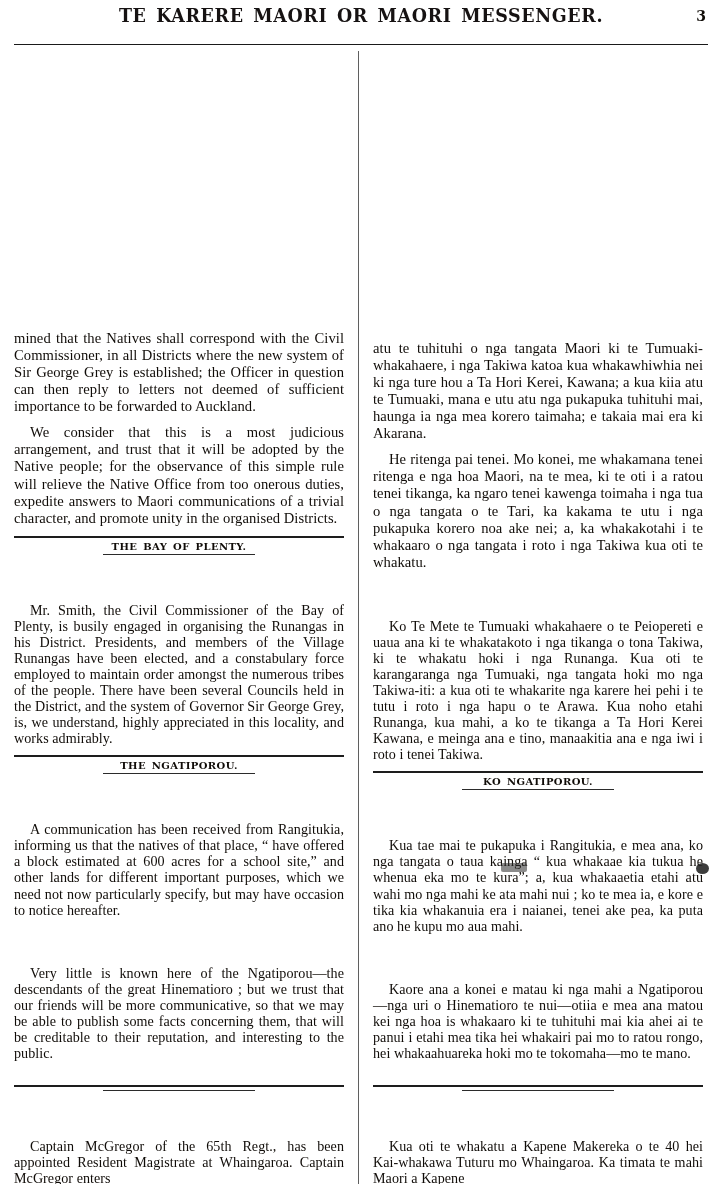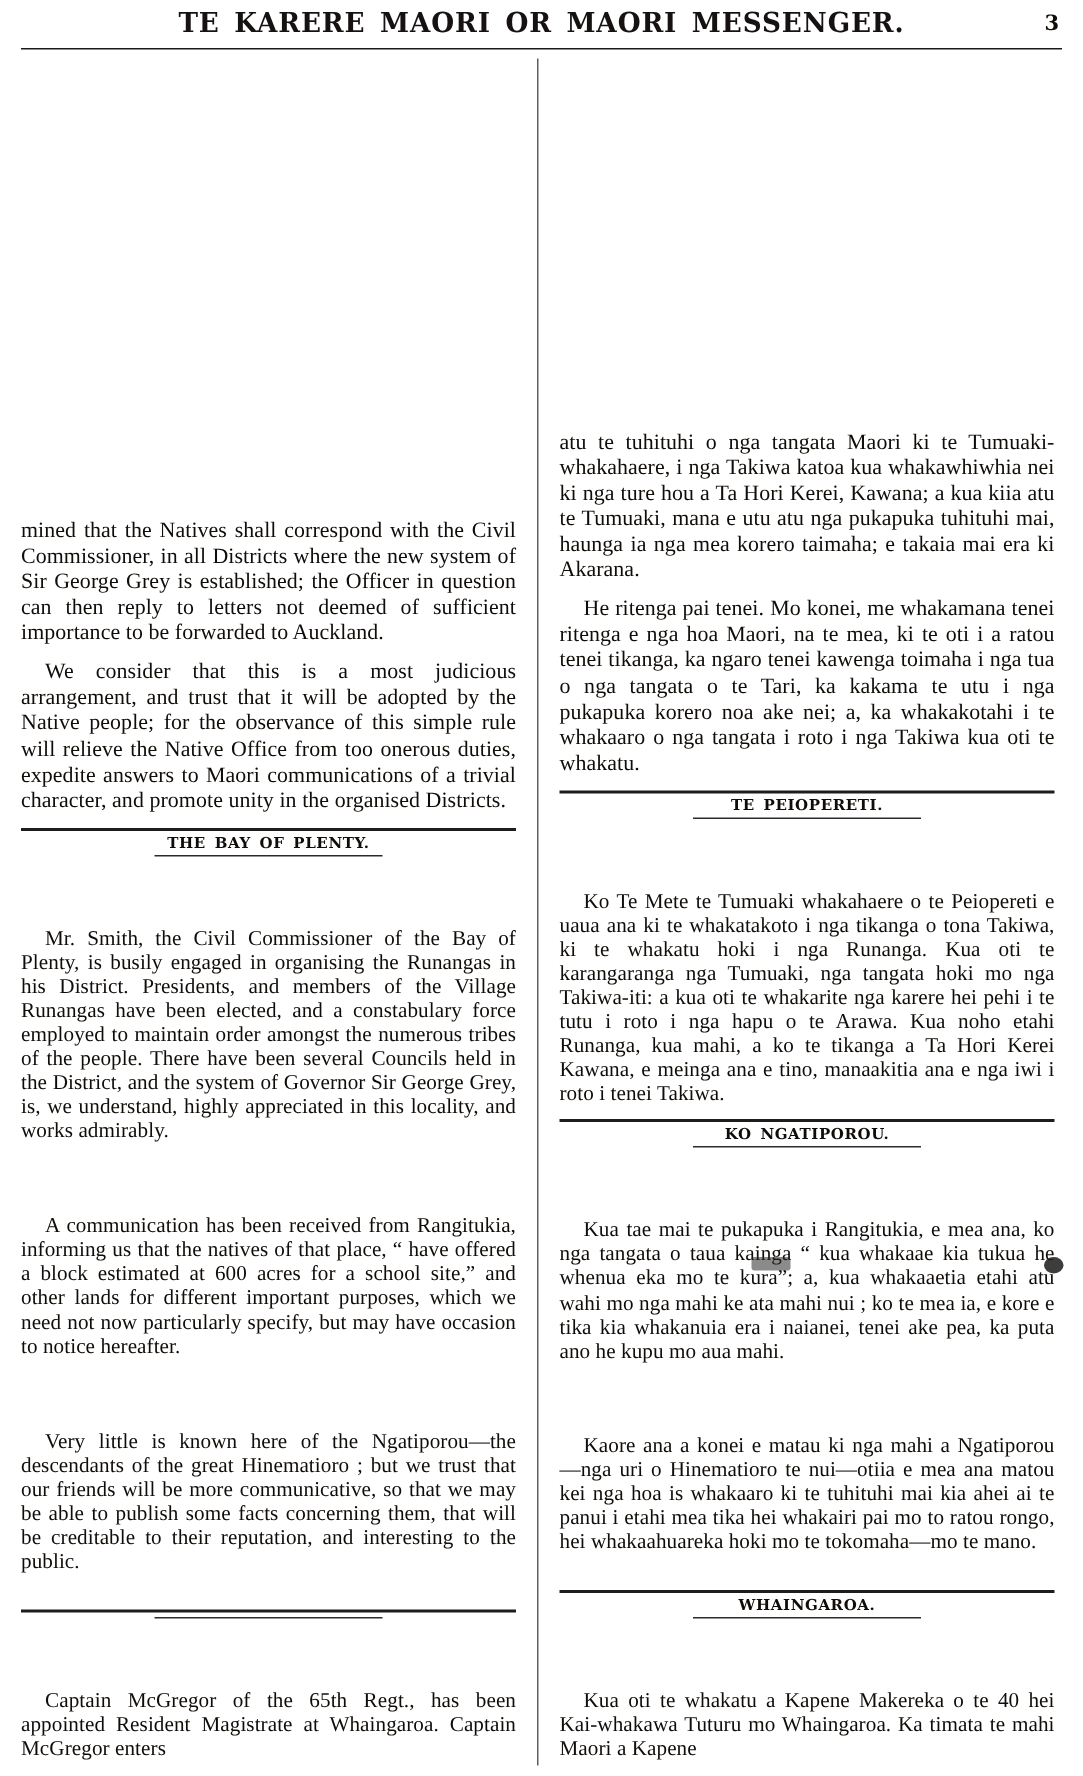--- a/index.html
+++ b/index.html
@@ -19,21 +19,21 @@
     width: 722px;
     height: 1184px;
     box-sizing: border-box;
     padding: 6px 14px 0 14px;
   }
   
   .masthead {
     position: relative;
     text-align: center;
     border-bottom: 1.6px solid #1a1a1a;
-    padding-bottom: 6px;
+    padding-bottom: 18px;
     margin-bottom: 4px;
   }
   .masthead-title {
     font-family: "DejaVu Serif", serif;
     font-weight: bold;
     font-size: 17.5px;
     letter-spacing: 0.6px;
     word-spacing: 3px;
     color: #161212;
     display: inline-block;
@@ -140,20 +140,25 @@
 
       <div class="sec">
         <div class="rule-top"></div>
         <div class="sec-title">THE BAY OF PLENTY.</div>
         <div class="rule-bot"></div>
       </div>
       <div class="smallbody">
         <p class="body indent">Mr. Smith, the Civil Commissioner of the Bay of Plenty, is busily engaged in organising the Runangas in his District. Presidents, and members of the Village Runangas have been elected, and a constabulary force employed to maintain order amongst the numerous tribes of the people. There have been several Councils held in the District, and the system of Governor Sir George Grey, is, we understand, highly appreciated in this locality, and works admirably.</p>
       </div>
 
+      <div class="sec">
+        <div class="rule-top"></div>
+        <div class="sec-title">THE NGATIPOROU.</div>
+        <div class="rule-bot"></div>
+      </div>
       <div class="smallbody">
         <p class="body indent">A communication has been received from Rangitukia, informing us that the natives of that place, “ have offered a block estimated at 600 acres for a school site,” and other lands for different important purposes, which we need not now particularly specify, but may have occasion to notice hereafter.</p>
         <p class="body indent">Very little is known here of the Ngatiporou—the descendants of the great Hinematioro ; but we trust that our friends will be more communicative, so that we may be able to publish some facts concerning them, that will be creditable to their reputation, and interesting to the public.</p>
       </div>
 
       <div class="sec" style="margin-top:24px">
         <div class="rule-top"></div>
         <div class="rule-bot"></div>
       </div>
       <div class="smallbody">
@@ -162,44 +167,38 @@
 
     </div>
 
     <div class="col-rule"></div>
 
     <div class="col col-right">
 
       <p class="body">atu te tuhituhi o nga tangata Maori ki te Tumuaki-whakahaere, i nga Takiwa katoa kua whakawhiwhia nei ki nga ture hou a Ta Hori Kerei, Kawana; a kua kiia atu te Tumuaki, mana e utu atu nga pukapuka tuhituhi mai, haunga ia nga mea korero taimaha; e takaia mai era ki Akarana.</p>
       <p class="body indent gap-top">He ritenga pai tenei. Mo konei, me whakamana tenei ritenga e nga hoa Maori, na te mea, ki te oti i a ratou tenei tikanga, ka ngaro tenei kawenga toimaha i nga tua o nga tangata o te Tari, ka kakama te utu i nga pukapuka korero noa ake nei; a, ka whakakotahi i te whakaaro o nga tangata i roto i nga Takiwa kua oti te whakatu.</p>
 
-      <div class="sec">
-        <div class="rule-top"></div>
-        <div class="sec-title">TE PEIOPERETI.</div>
-        <div class="rule-bot"></div>
-      </div>
       <div class="smallbody">
         <p class="body indent">Ko Te Mete te Tumuaki whakahaere o te Peiopereti e uaua ana ki te whakatakoto i nga tikanga o tona Takiwa, ki te whakatu hoki i nga Runanga. Kua oti te karangaranga nga Tumuaki, nga tangata hoki mo nga Takiwa-iti: a kua oti te whakarite nga karere hei pehi i te tutu i roto i nga hapu o te Arawa. Kua noho etahi Runanga, kua mahi, a ko te tikanga a Ta Hori Kerei Kawana, e meinga ana e tino, manaakitia ana e nga iwi i roto i tenei Takiwa.</p>
       </div>
 
       <div class="sec">
         <div class="rule-top"></div>
         <div class="sec-title">KO NGATIPOROU.</div>
         <div class="rule-bot"></div>
       </div>
       <div class="smallbody" style="position:relative">
         <p class="body indent">Kua tae mai te pukapuka i Rangitukia, e mea ana, ko nga tangata o taua kainga “ kua whakaae kia tukua he whenua eka mo te kura”; a, kua whakaaetia etahi atu wahi mo nga mahi ke ata mahi nui ; ko te mea ia, e kore e tika kia whakanuia era i naianei, tenei ake pea, ka puta ano he kupu mo aua mahi.</p>
         <div class="blob" style="right:-6px; top:26px;"></div>
         <div class="smudge" style="left:128px; top:26px; width:26px; height:9px;"></div>
         <p class="body indent">Kaore ana a konei e matau ki nga mahi a Ngatiporou—nga uri o Hinematioro te nui—otiia e mea ana matou kei nga hoa is whakaaro ki te tuhituhi mai kia ahei ai te panui i etahi mea tika hei whakairi pai mo to ratou rongo, hei whakaahuareka hoki mo te tokomaha—mo te mano.</p>
       </div>
 
       <div class="sec" style="margin-top:24px">
         <div class="rule-top"></div>
-        <div class="sec-title">WHAINGAROA.</div>
         <div class="rule-bot"></div>
       </div>
       <div class="smallbody">
         <p class="body indent">Kua oti te whakatu a Kapene Makereka o te 40 hei Kai-whakawa Tuturu mo Whaingaroa. Ka timata te mahi Maori a Kapene</p>
       </div>
 
     </div>
 
   </div>
 </div>

